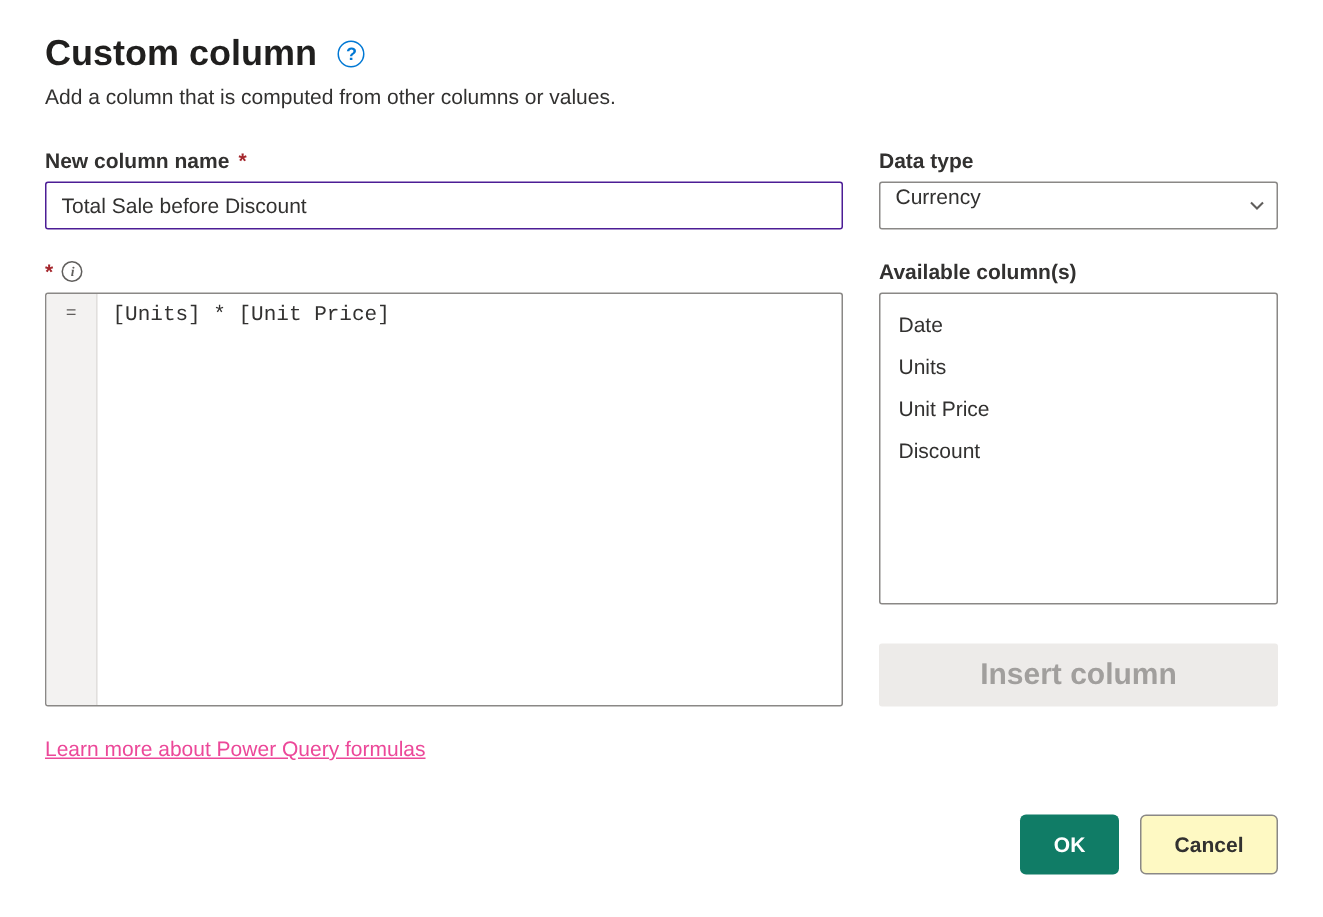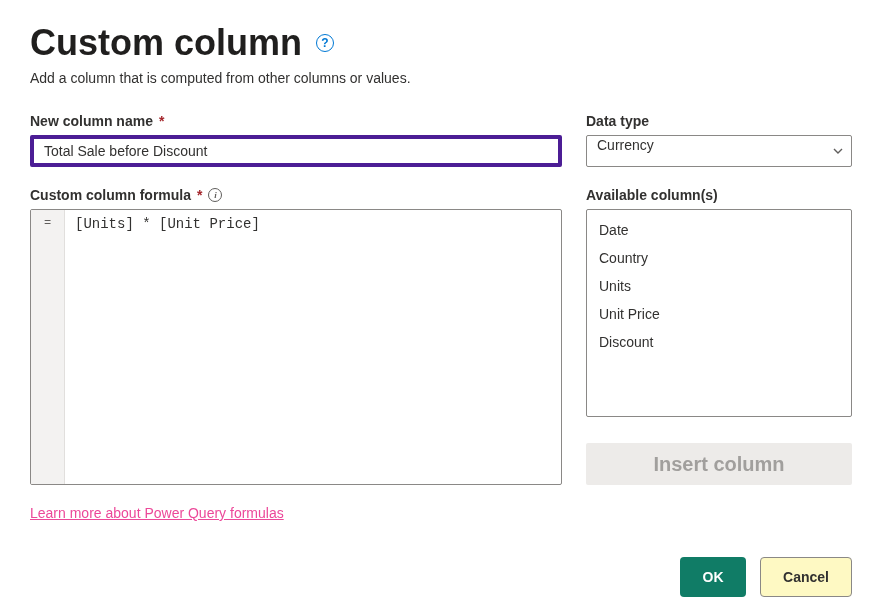--- a/index.html
+++ b/index.html
@@ -7,31 +7,31 @@
   body {
     font-family: "Segoe UI", -apple-system, sans-serif;
     font-size: 14px;
     color: #323130;
     background: #fff;
     width: 882px;
     height: 611px;
     padding: 22px 30px 24px 30px;
   }
   .header-row { display: flex; align-items: center; gap: 14px; margin-bottom: 6px; }
-  .title { font-size: 36px; font-weight: 600; color: #201f1e; }
+  .title { font-size: 24px; font-weight: 600; color: #201f1e; }
   .help-icon { width: 18px; height: 18px; border: 1.6px solid #0078d4; border-radius: 50%; display: inline-flex; align-items: center; justify-content: center; color: #0078d4; font-size: 12px; font-weight: 600; cursor: pointer; }
   .subtitle { font-size: 14px; color: #323130; margin-bottom: 22px; }
   .row { display: flex; gap: 24px; }
   .col-left { flex: 1; }
   .col-right { width: 266px; }
   .label { font-size: 14px; font-weight: 600; color: #323130; margin-bottom: 6px; display: flex; align-items: center; gap: 6px; }
   .req { color: #a4262c; font-weight: 600; }
   .info-icon { width: 14px; height: 14px; border: 1.2px solid #605e5c; border-radius: 50%; display: inline-flex; align-items: center; justify-content: center; font-size: 9px; color: #605e5c; font-style: italic; font-family: Georgia, serif; font-weight: 600; cursor: pointer; }
   .text-input {
-    width: 100%; height: 32px; border: 4px solid #4c1d95; border-radius: 2px;
+    width: 100%; height: 32px; border: 1px solid #4c1d95; border-radius: 2px;
     padding: 0 10px; font-size: 14px; font-family: inherit; color: #323130; outline: none;
   }
   .select-wrap { position: relative; }
   .select {
     width: 100%; height: 32px; border: 1px solid #8a8886; border-radius: 2px;
     padding: 0 30px 12px 10px; font-size: 14px; background: #fff; display: flex; align-items: center; cursor: pointer;
   }
   .chevron { position: absolute; right: 8px; top: 50%; transform: translateY(-50%); pointer-events: none; }
   .chevron svg { display: block; }
   .formula-box {
@@ -90,39 +90,37 @@
             <path d="M2 4 L6 8 L10 4" fill="none" stroke="#605e5c" stroke-width="1.4"></path>
           </svg>
       </span>
     </div>
   </div>
 </div>
 
 <div class="row">
   <div class="col-left">
     <div class="label">
-      <span>Custom column formula</span>
         <span class="req">*</span>
       <span class="info-icon">i</span>
     </div>
     <div class="formula-box">
       <div class="formula-gutter">
         <span>=</span>
       </div>
       <div class="formula-text" contenteditable="true" style="">[Units] * [Unit Price]</div>
     </div>
     <a href="#" class="link">Learn more about Power Query formulas</a>
   </div>
   <div class="col-right">
     <div class="label">
       <span>Available column(s)</span>
     </div>
     <div class="listbox">
       <div class="list-item">Date</div>
-      <div class="list-item">Country</div>
       <div class="list-item">Units</div>
       <div class="list-item">Unit Price</div>
       <div class="list-item">Discount</div>
     </div>
     <button class="insert-btn" disabled="">Insert column</button>
   </div>
 </div>
 
 <div class="footer">
   <button class="btn btn-primary">OK</button>

